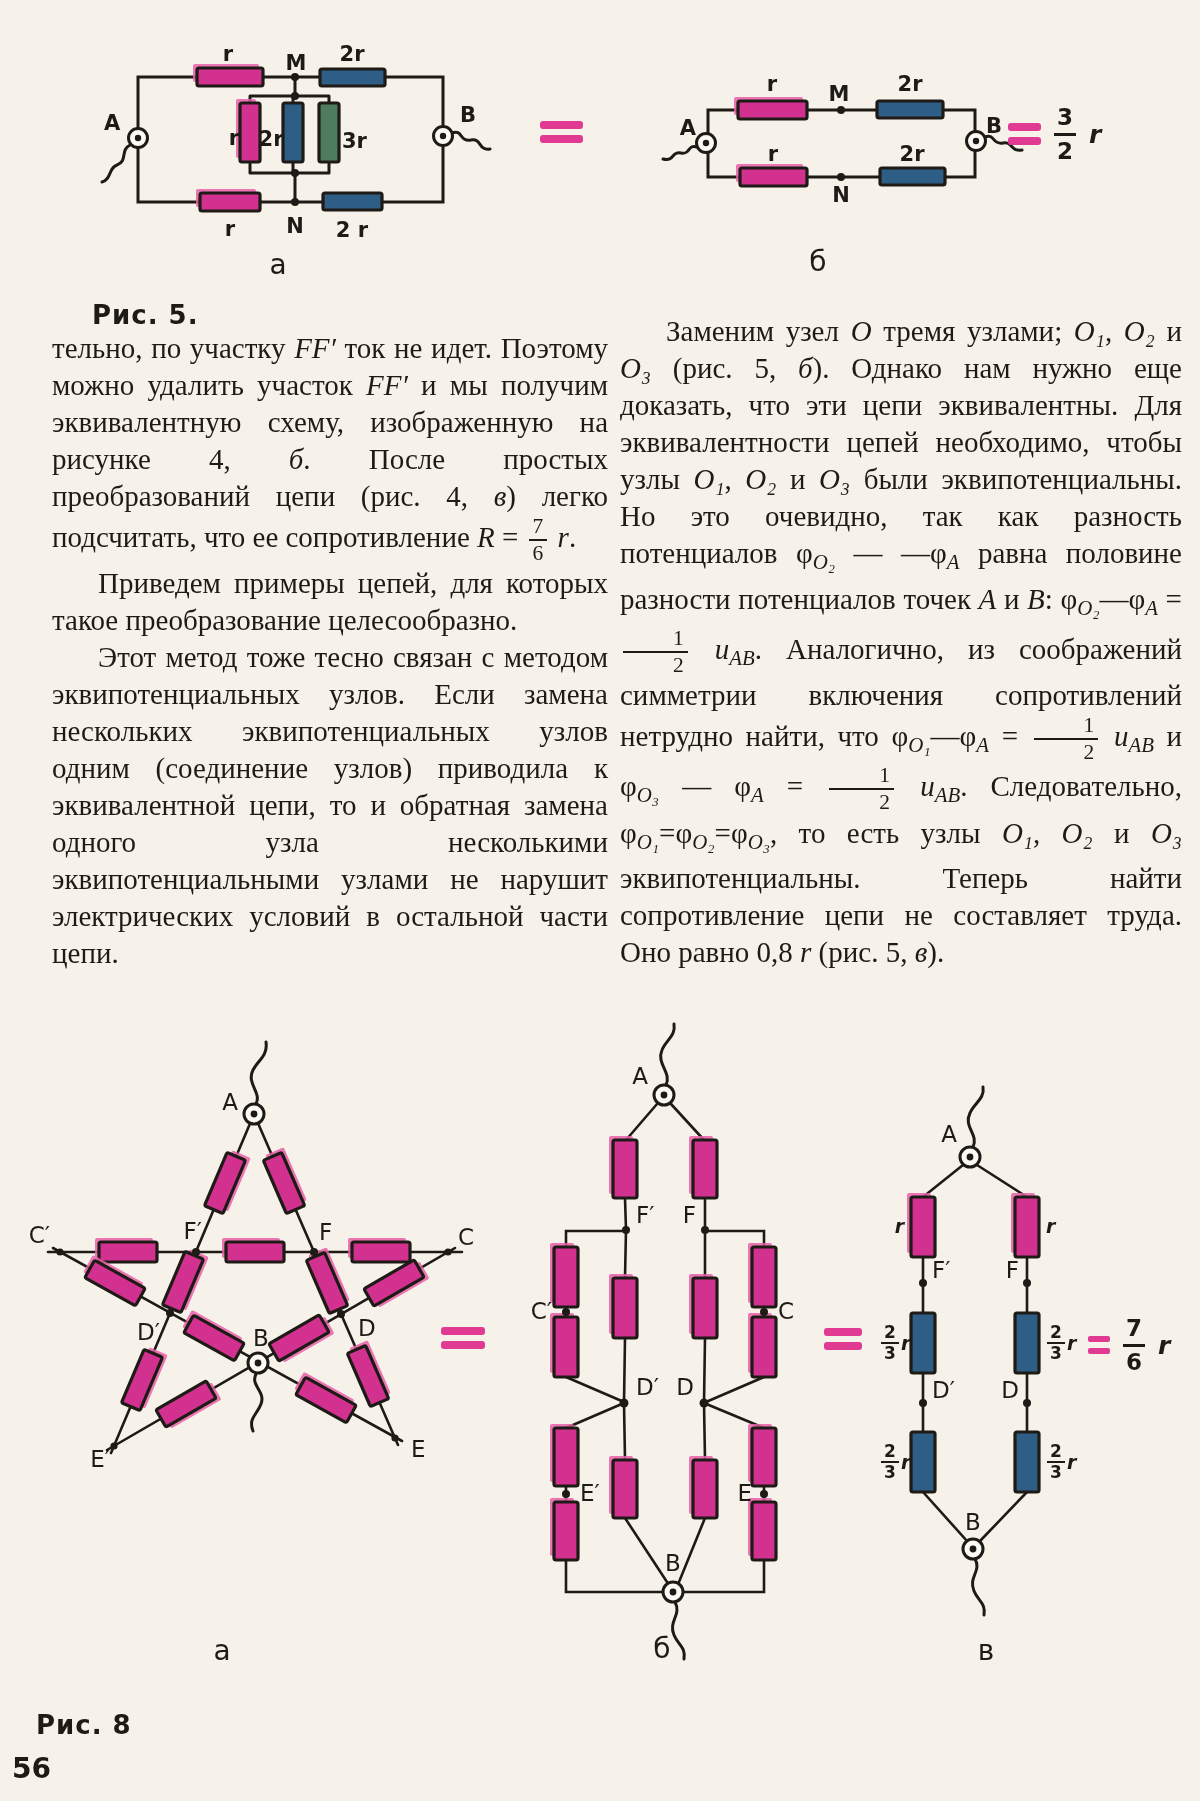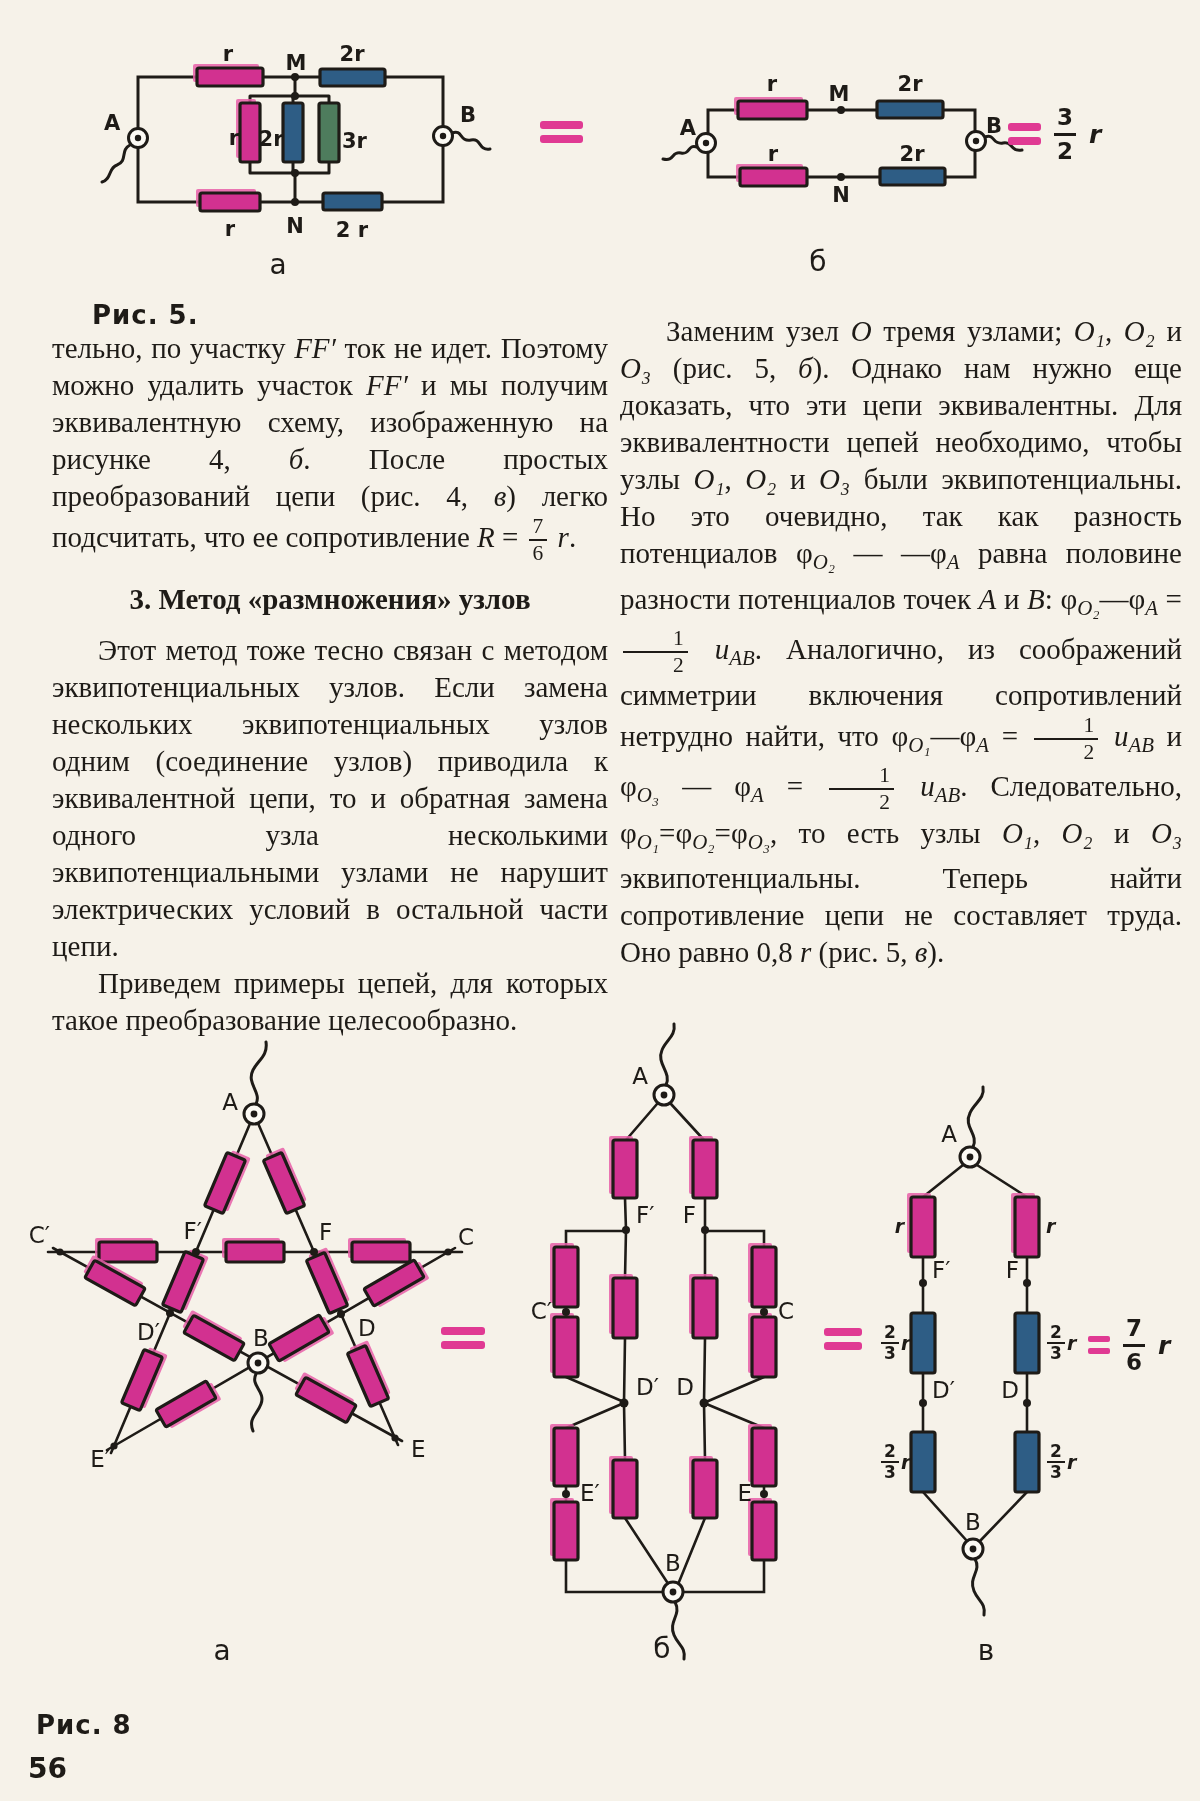--- a/index.html
+++ b/index.html
@@ -159,23 +159,22 @@
 
   <div class="figletter abs" style="left:256px;top:248px">а</div>
   <div class="figletter abs" style="left:796px;top:245px">б</div>
   <div class="caption abs" style="left:92px;top:300px">Рис. 5.</div>
 
   <div class="col abs" style="left:52px;top:330px;width:556px">
     <p class="noindent"><span>тельно, по участку </span><span class="i">FF′</span><span> ток не идет. Поэтому можно удалить участок </span><span class="i">FF′</span><span> и мы получим эквивалентную схему, изображенную на рисунке 4, </span><span class="i">б</span><span>. После простых преобразований цепи (рис. 4, </span><span class="i">в</span><span>) легко подсчитать, что ее сопротивление </span><span class="i">R</span><span> = </span><span class="frac">
           <span class="num">7</span>
           <span class="den">6</span>
         </span><span> </span><span class="i">r</span><span>.</span></p>
-    <h3>3. Метод «размножения» узлов</h3>
+    <p>Приведем примеры цепей, для которых такое преобразование целесообразно.</p>
     <p>Этот метод тоже тесно связан с методом эквипотенциальных узлов. Если замена нескольких эквипотенциальных узлов одним (соединение узлов) приводила к эквивалентной цепи, то и обратная замена одного узла несколькими эквипотенциальными узлами не нарушит электрических условий в остальной части цепи.</p>
-    <p>Приведем примеры цепей, для которых такое преобразование целесообразно.</p>
   </div>
   <div class="col abs" style="left:620px;top:313px;width:562px">
     <p><span>Заменим узел </span><span class="i">O</span><span> тремя узлами; </span><span class="i">O₁</span><span>, </span><span class="i">O₂</span><span> и </span><span class="i">O₃</span><span> (рис. 5, </span><span class="i">б</span><span>). Однако нам нужно еще доказать, что эти цепи эквивалентны. Для эквивалентности цепей необходимо, чтобы узлы </span><span class="i">O₁</span><span>, </span><span class="i">O₂</span><span> и </span><span class="i">O₃</span><span> были эквипотенциальны. Но это очевидно, так как разность потенциалов φ</span><span class="sub">O₂</span><span> — —φ</span><span class="sub">A</span><span> равна половине разности потенциалов точек </span><span class="i">A</span><span> и </span><span class="i">B</span><span>: φ</span><span class="sub">O₂</span><span>—φ</span><span class="sub">A</span><span> = </span><span class="frac">
           <span class="num">1</span>
           <span class="den">2</span>
         </span><span> </span><span class="i">u</span><span class="sub">AB</span><span>. Аналогично, из соображений симметрии включения сопротивлений нетрудно найти, что φ</span><span class="sub">O₁</span><span>—φ</span><span class="sub">A</span><span> = </span><span class="frac">
           <span class="num">1</span>
           <span class="den">2</span>
         </span><span> </span><span class="i">u</span><span class="sub">AB</span><span> и φ</span><span class="sub">O₃</span><span> — φ</span><span class="sub">A</span><span> = </span><span class="frac">
           <span class="num">1</span>
@@ -456,15 +455,15 @@
       <span class="bn">7</span>
       <span class="bd">6</span>
     </span>
     <span class="runit">r</span>
   </div>
 
   <div class="figletter abs" style="left:200px;top:1634px">а</div>
   <div class="figletter abs" style="left:640px;top:1632px">б</div>
   <div class="figletter abs" style="left:964px;top:1634px">в</div>
   <div class="caption abs" style="left:36px;top:1710px">Рис. 8</div>
-  <div class="pagenum abs" style="left:28px;top:1752px">56</div>
+  <div class="pagenum abs" style="left:12px;top:1752px">56</div>
 
 </div>
 
 </body></html>

